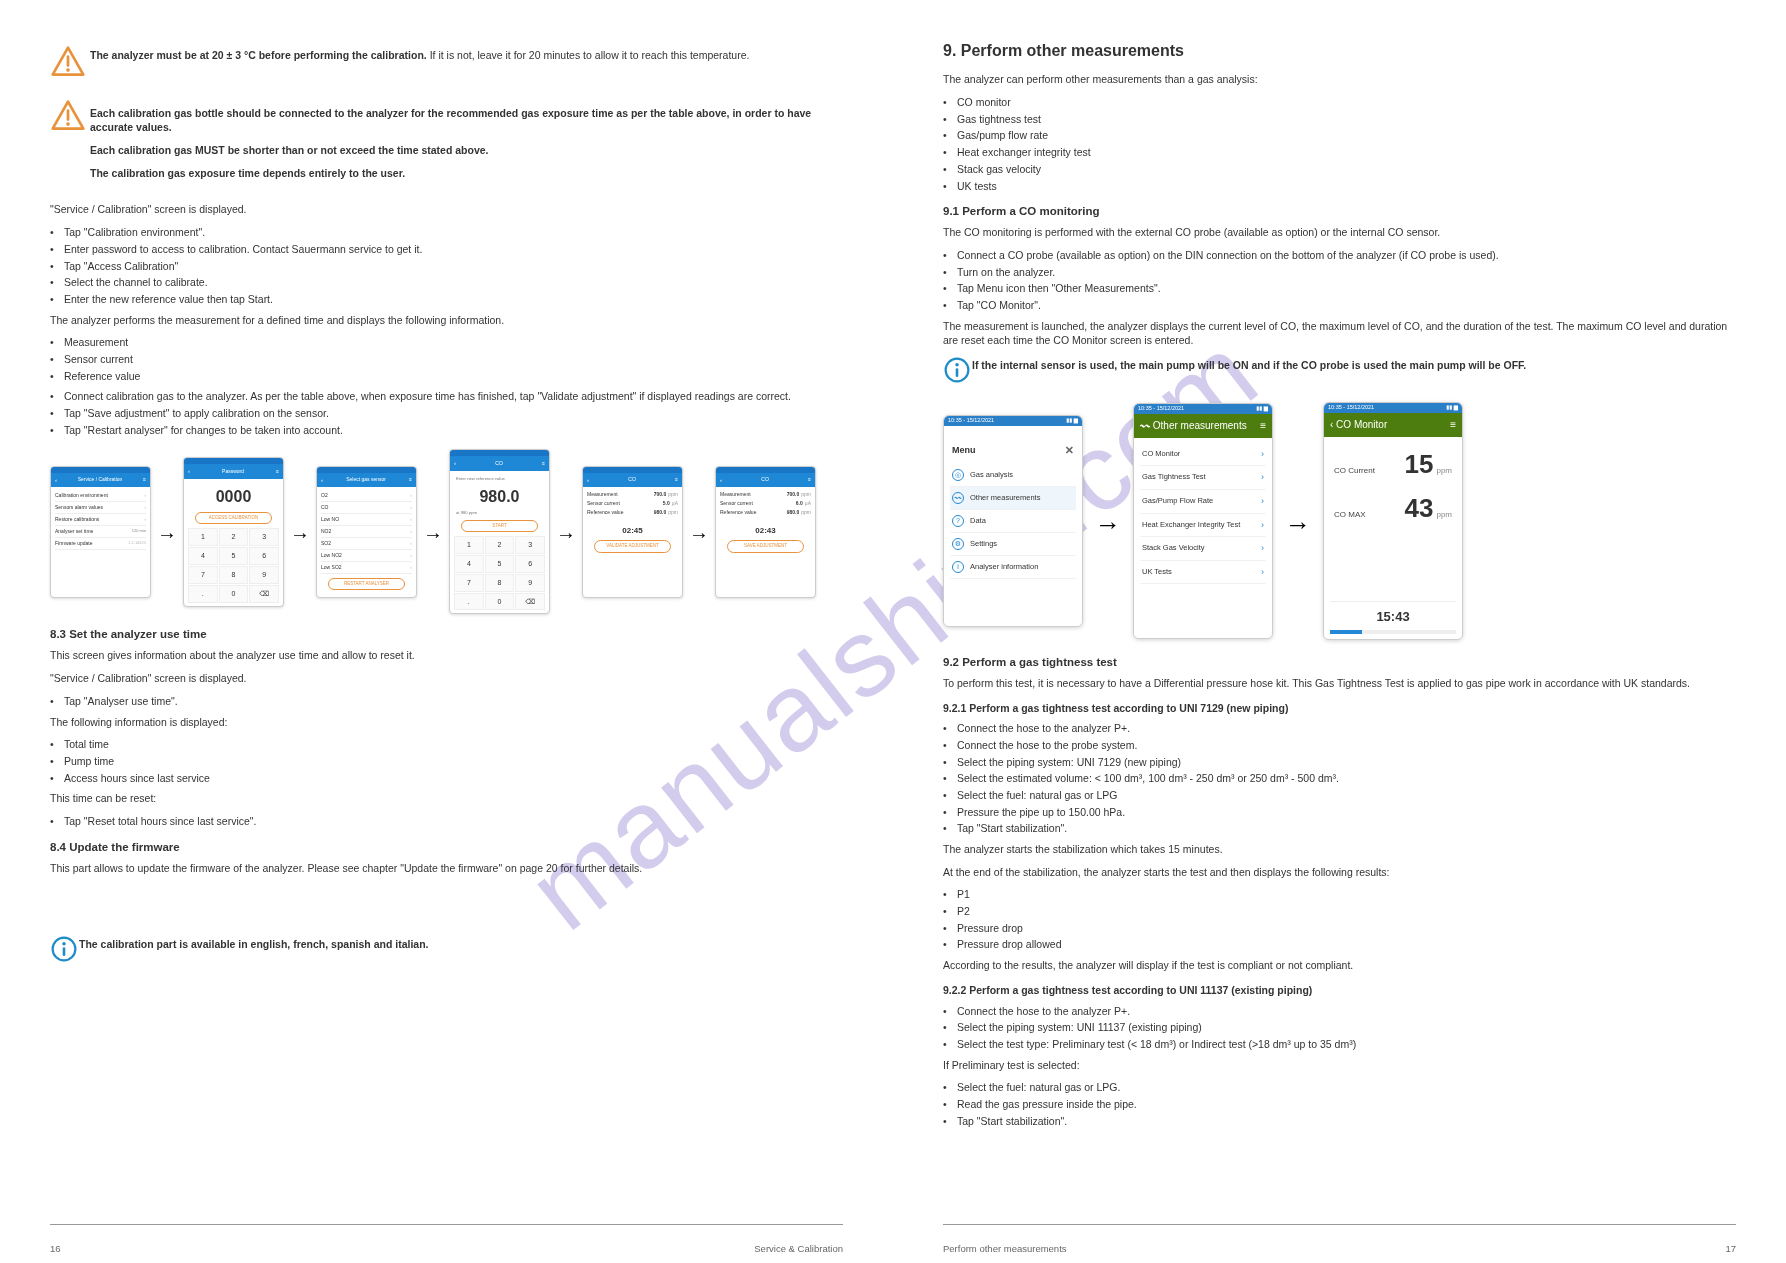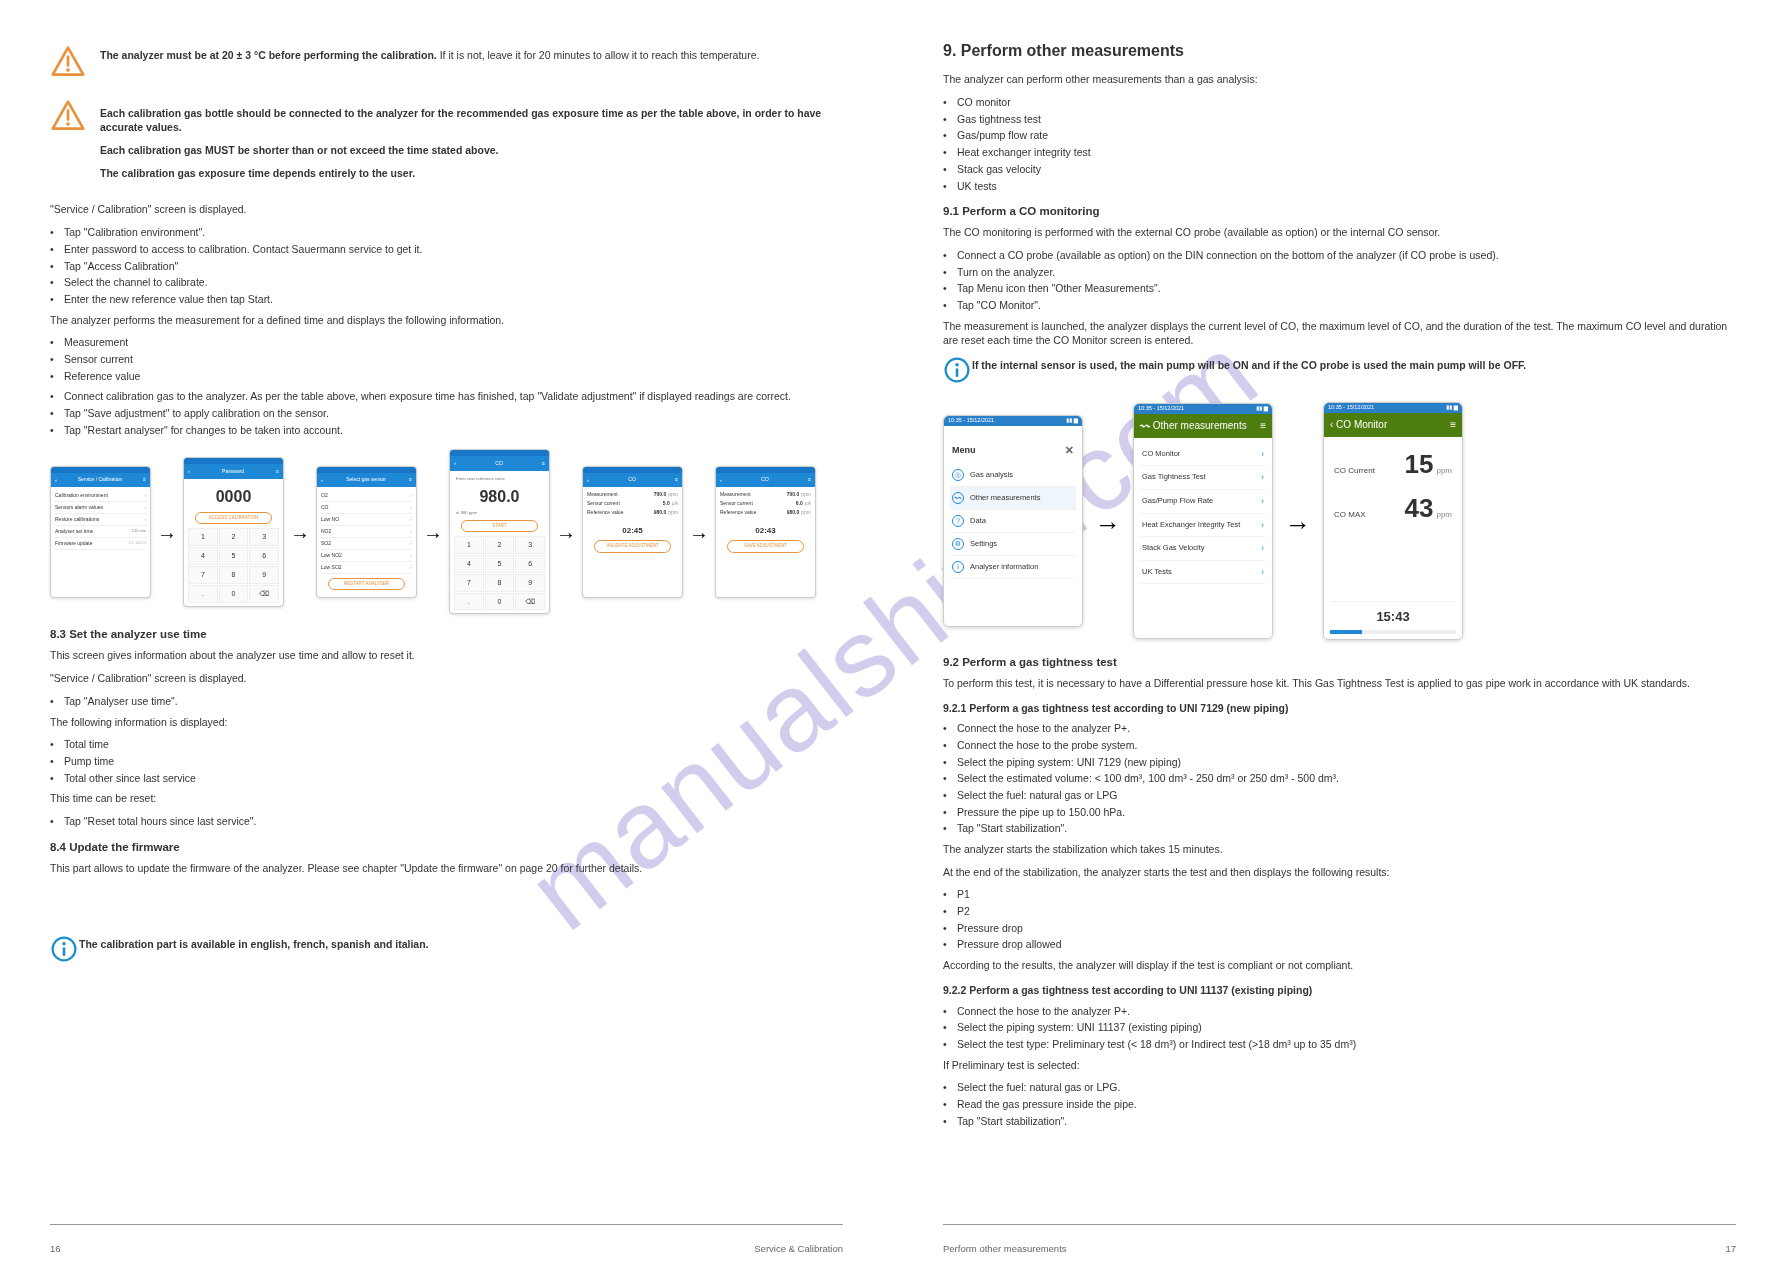--- a/index.html
+++ b/index.html
@@ -9,21 +9,21 @@
   .rule { position:absolute; bottom:38px; left:50px; right:50px; border-top:1px solid #999; }
   .footer { position:absolute; bottom:8px; font-size:9.5px; color:#666; }
   .footer.left { left:50px; }
   .footer.right { right:50px; }
 
   .warn-tri { display:inline-block; vertical-align:top; }
   .warn-tri svg { width:36px; height:36px; }
   .info-circ { display:inline-block; vertical-align:top; }
   .info-circ svg { width:28px; height:28px; }
 
-  .warn-row { display:flex; gap:14px; margin:4px 0 14px 0; }
+  .warn-row { display:flex; gap:4px; margin:4px 0 14px 0; }
   .warn-row .txt { flex:1; padding-top:4px; }
   .warn-row .txt b { font-weight:bold; }
 
   .para { margin:4px 0 8px 0; }
   .bullets { margin:0 0 6px 0; padding-left:0; }
   .bullets li { list-style:none; padding-left:14px; position:relative; margin:2px 0; }
   .bullets li::before { content:"•"; position:absolute; left:0; }
 
   .sect-hd { font-weight:bold; margin:10px 0 6px 0; font-size:11.5px; }
 
@@ -318,21 +318,21 @@
     <div class="sect-hd">8.3 Set the analyzer use time</div>
     <div class="para">This screen gives information about the analyzer use time and allow to reset it.</div>
     <div class="para">"Service / Calibration" screen is displayed.</div>
     <ul class="bullets">
         <li>Tap "Analyser use time".</li>
       </ul>
     <div class="para">The following information is displayed:</div>
     <ul class="bullets">
       <li>Total time</li>
       <li>Pump time</li>
-      <li>Total other since last service</li>
+      <li>Access hours since last service</li>
     </ul>
     <div class="para">This time can be reset:</div>
     <ul class="bullets">
         <li>Tap "Reset total hours since last service".</li>
       </ul>
 
     <div class="sect-hd">8.4 Update the firmware</div>
     <div class="para">This part allows to update the firmware of the analyzer. Please see chapter "Update the firmware" on page 20 for further details.</div>
 
     <div class="info-row" style="margin-top:60px;">

